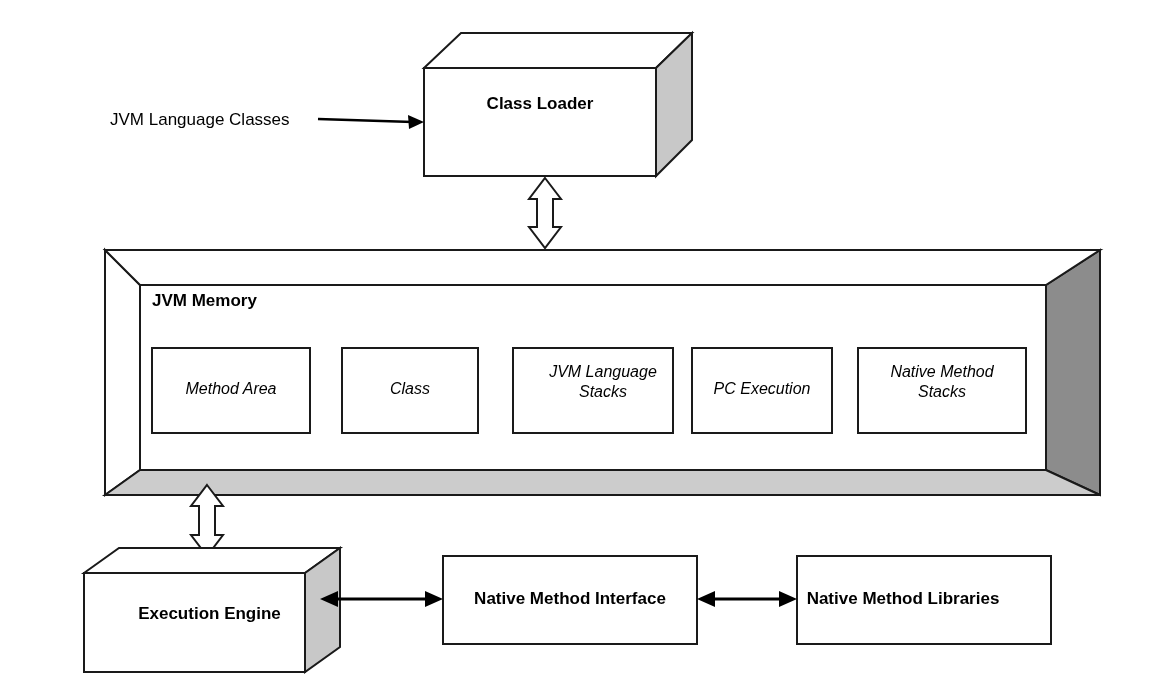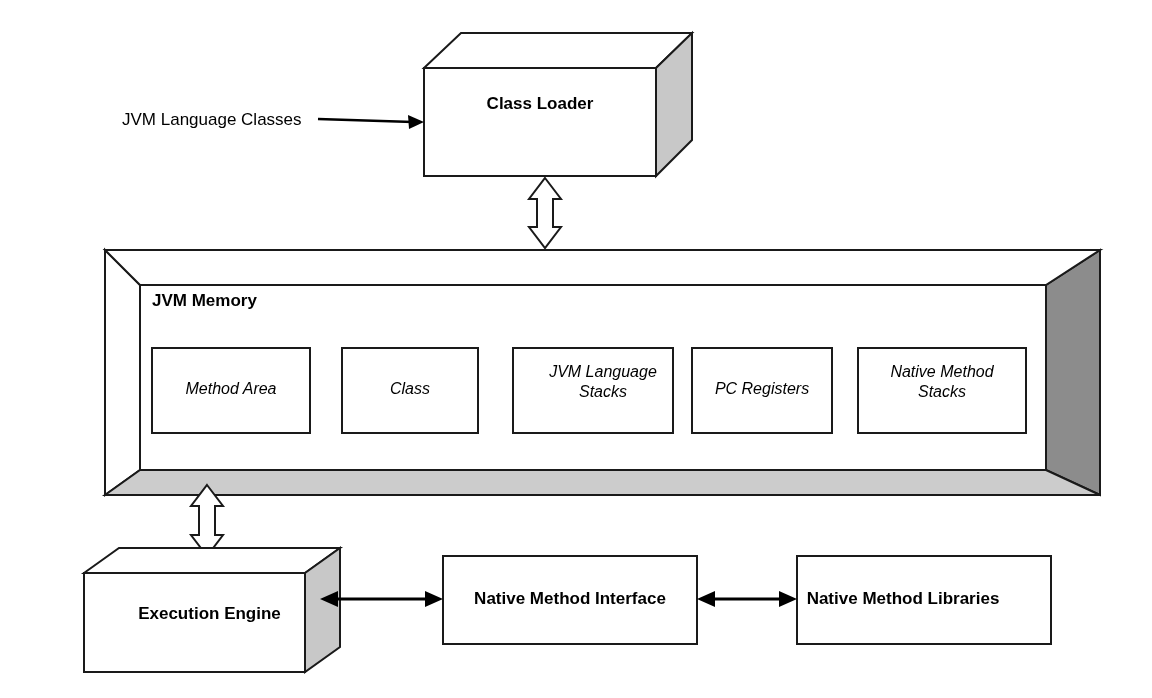--- a/index.html
+++ b/index.html
@@ -36,21 +36,20 @@
     font-weight: bold;
     font-size: 17px;
   }
   .label-italic {
     font-style: italic;
     font-size: 16px;
   }
   .label-plain {
     font-size: 17px;
     text-align: left;
-    margin-left: 12px;
   }
 </style>
 </head>
 <body>
 
 <div id="diagram-root">
 
   <svg class="svg-layer" viewBox="0 0 1152 698">
 
     <g>
@@ -131,21 +130,21 @@
 
   <div class="label label-bold" style="left:152px; top:290px; width:260px; text-align:left;">JVM Memory</div>
 
   <div class="label label-italic" style="left:152px; top:379px; width:158px;">Method Area</div>
 
   <div class="label label-italic" style="left:342px; top:379px; width:136px;">Class</div>
 
   <div class="label label-italic" style="left:513px; top:362px; width:180px;">JVM Language
 Stacks</div>
 
-  <div class="label label-italic" style="left:692px; top:379px; width:140px;">PC Registers</div>
+  <div class="label label-italic" style="left:692px; top:379px; width:140px;">PC Execution</div>
 
   <div class="label label-italic" style="left:858px; top:362px; width:168px;">Native Method
 Stacks</div>
 
   <div class="label label-bold" style="left:99px; top:603px; width:221px;">Execution Engine</div>
 
   <div class="label label-bold" style="left:443px; top:588px; width:254px;">Native Method Interface</div>
 
   <div class="label label-bold" style="left:776px; top:588px; width:254px;">Native Method Libraries</div>
 

